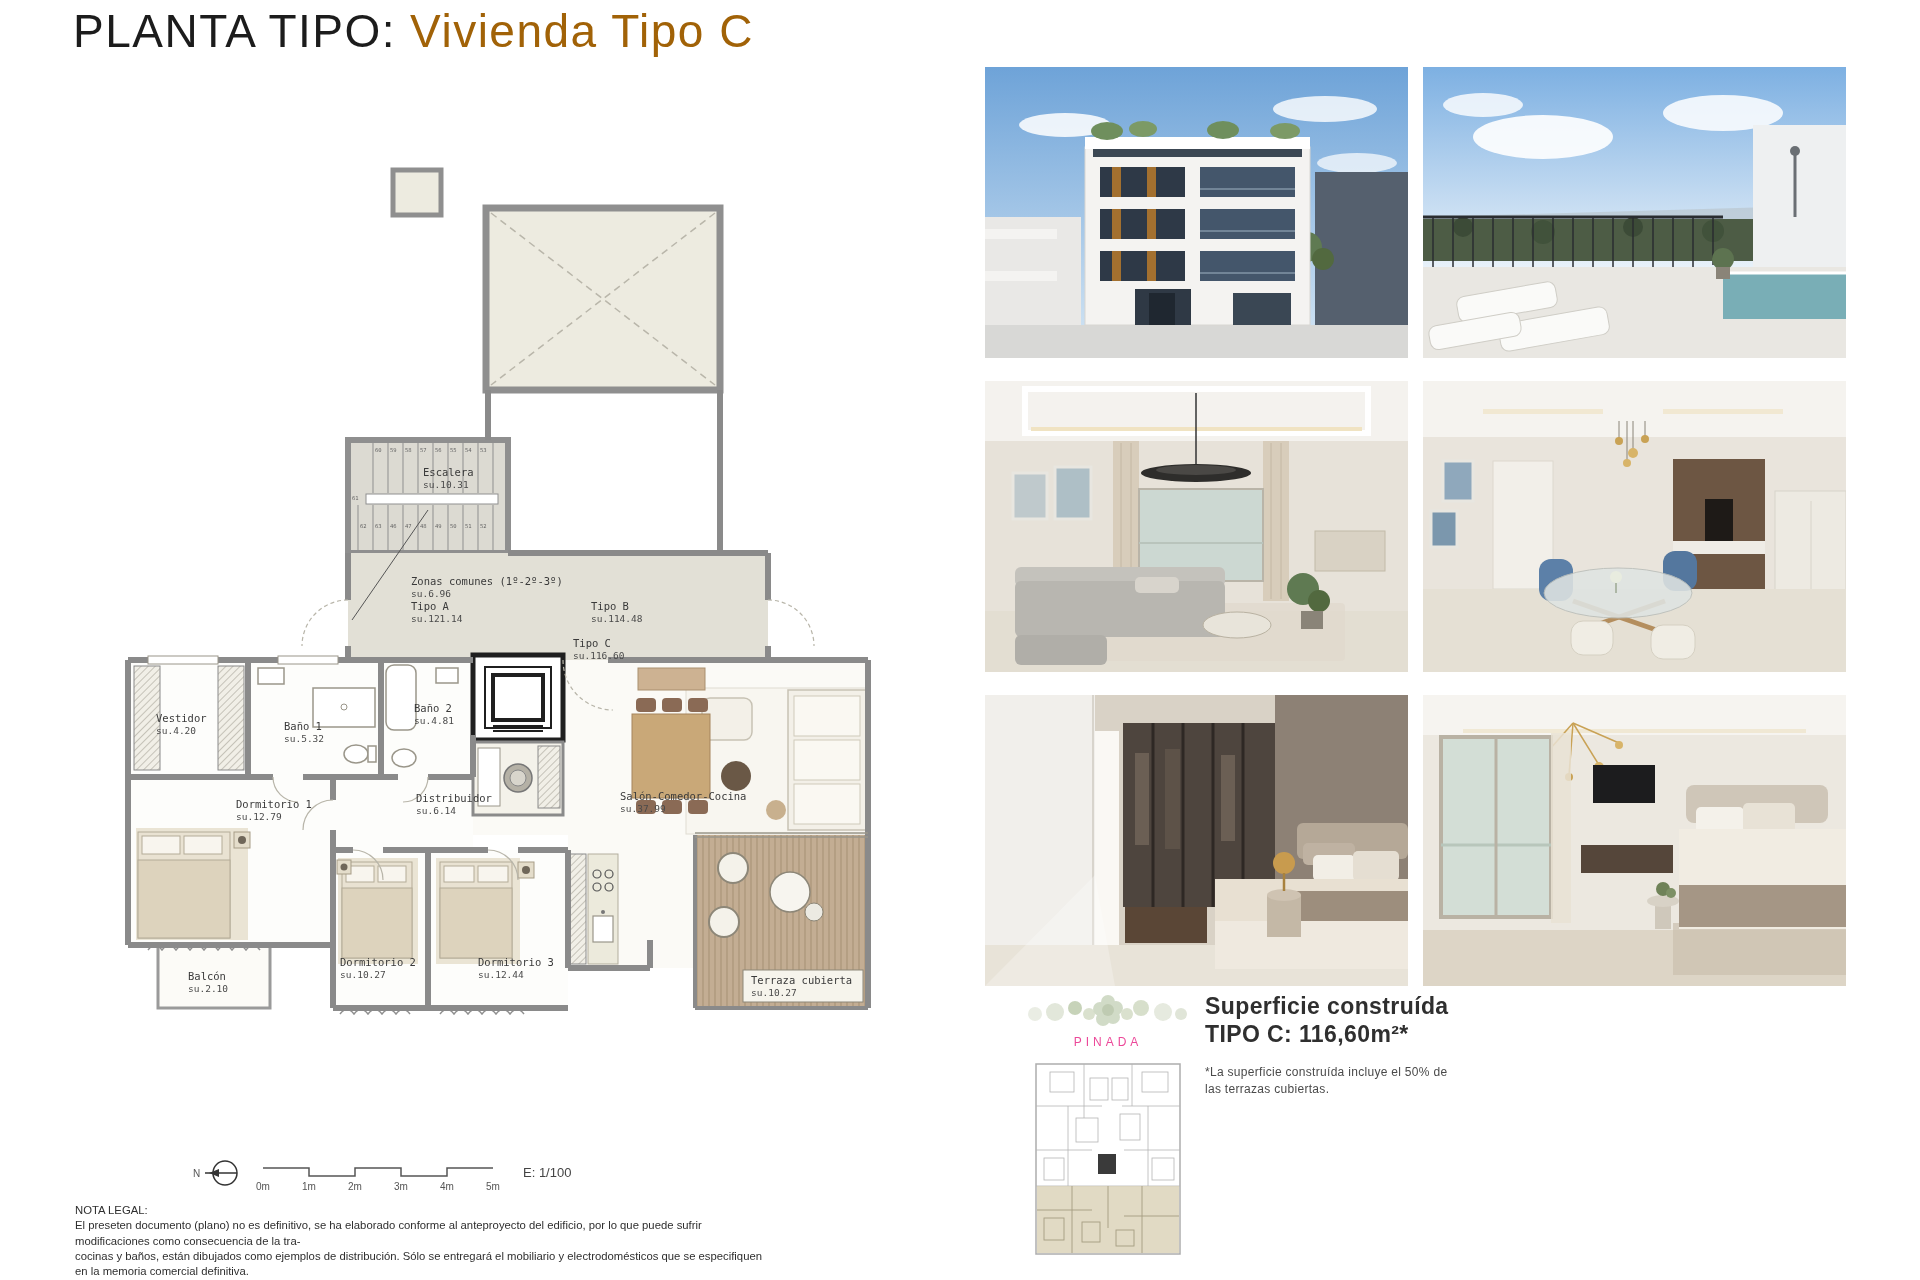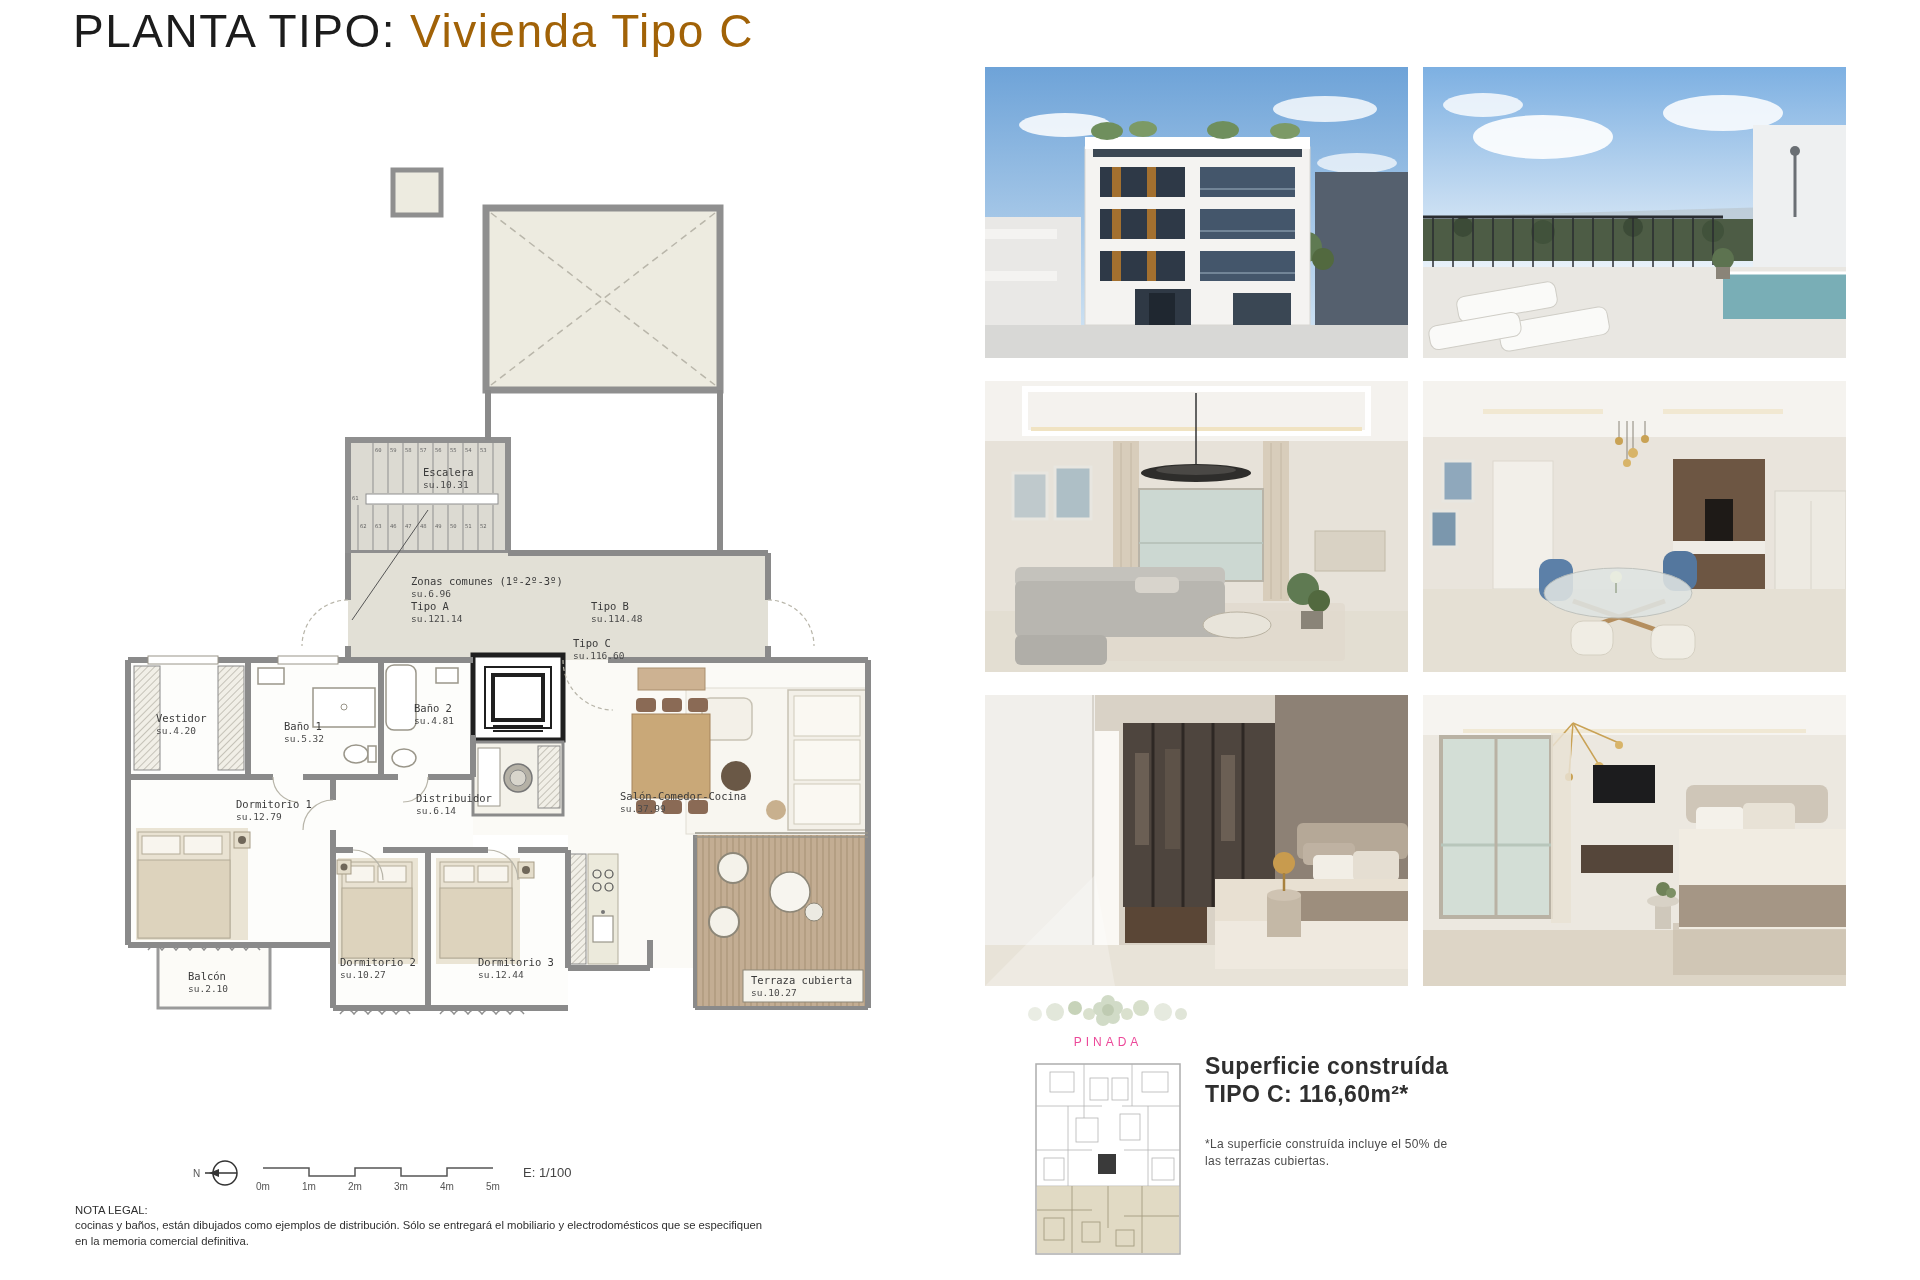--- a/index.html
+++ b/index.html
@@ -23,23 +23,23 @@
           column-gap:15px;row-gap:23px;}
   .photo{overflow:hidden;background:#dfe5ea;}
   .photo svg{display:block;width:100%;height:100%;}
 
   
   .brand{position:absolute;left:1022px;top:990px;width:172px;text-align:center;}
   .brand-name{font-size:12px;letter-spacing:4px;color:#ec4899;margin-top:1px;}
   .keyplan{position:absolute;left:1032px;top:1058px;width:152px;height:200px;}
 
   
-  .surface{position:absolute;left:1205px;top:1052px;width:290px;color:#2f2f2f;}
+  .surface{position:absolute;left:1205px;top:992px;width:290px;color:#2f2f2f;}
   .s-line{font-size:23px;font-weight:bold;letter-spacing:0.4px;line-height:1.22;}
-  .s-note{margin-top:28px;font-size:12px;color:#4a4a4a;line-height:1.45;letter-spacing:0.3px;}
+  .s-note{margin-top:16px;font-size:12px;color:#4a4a4a;line-height:1.45;letter-spacing:0.3px;}
 
   
   .scalebar{position:absolute;left:185px;top:1148px;width:420px;height:50px;}
   .sb-label{font:10px "Liberation Sans",sans-serif;fill:#555;}
   .sb-scale{font:13px "Liberation Sans",sans-serif;fill:#444;}
 
   
   .legal{position:absolute;left:75px;top:1203px;width:700px;font-size:11.3px;
          color:#2f2f2f;line-height:1.36;}
   .legal .lg-head{font-weight:normal;}
@@ -648,15 +648,16 @@
       <text class="sb-label" x="216" y="42">3m</text>
       <text class="sb-label" x="262" y="42">4m</text>
       <text class="sb-label" x="308" y="42">5m</text>
     </g>
     <text class="sb-scale" x="338" y="29">E: 1/100</text>
   </svg>
 </div>
 
 <div class="legal">
   <div class="lg-head">NOTA LEGAL:</div>
+  <div>El preseten documento (plano) no es definitivo, se ha elaborado conforme al anteproyecto del edificio, por lo que puede sufrir modificaciones como consecuencia de la tra-</div>
   <div>cocinas y baños, están dibujados como ejemplos de distribución. Sólo se entregará el mobiliario y electrodomésticos que se especifiquen en la memoria comercial definitiva.</div>
 
 </div>
 
 </body></html>

